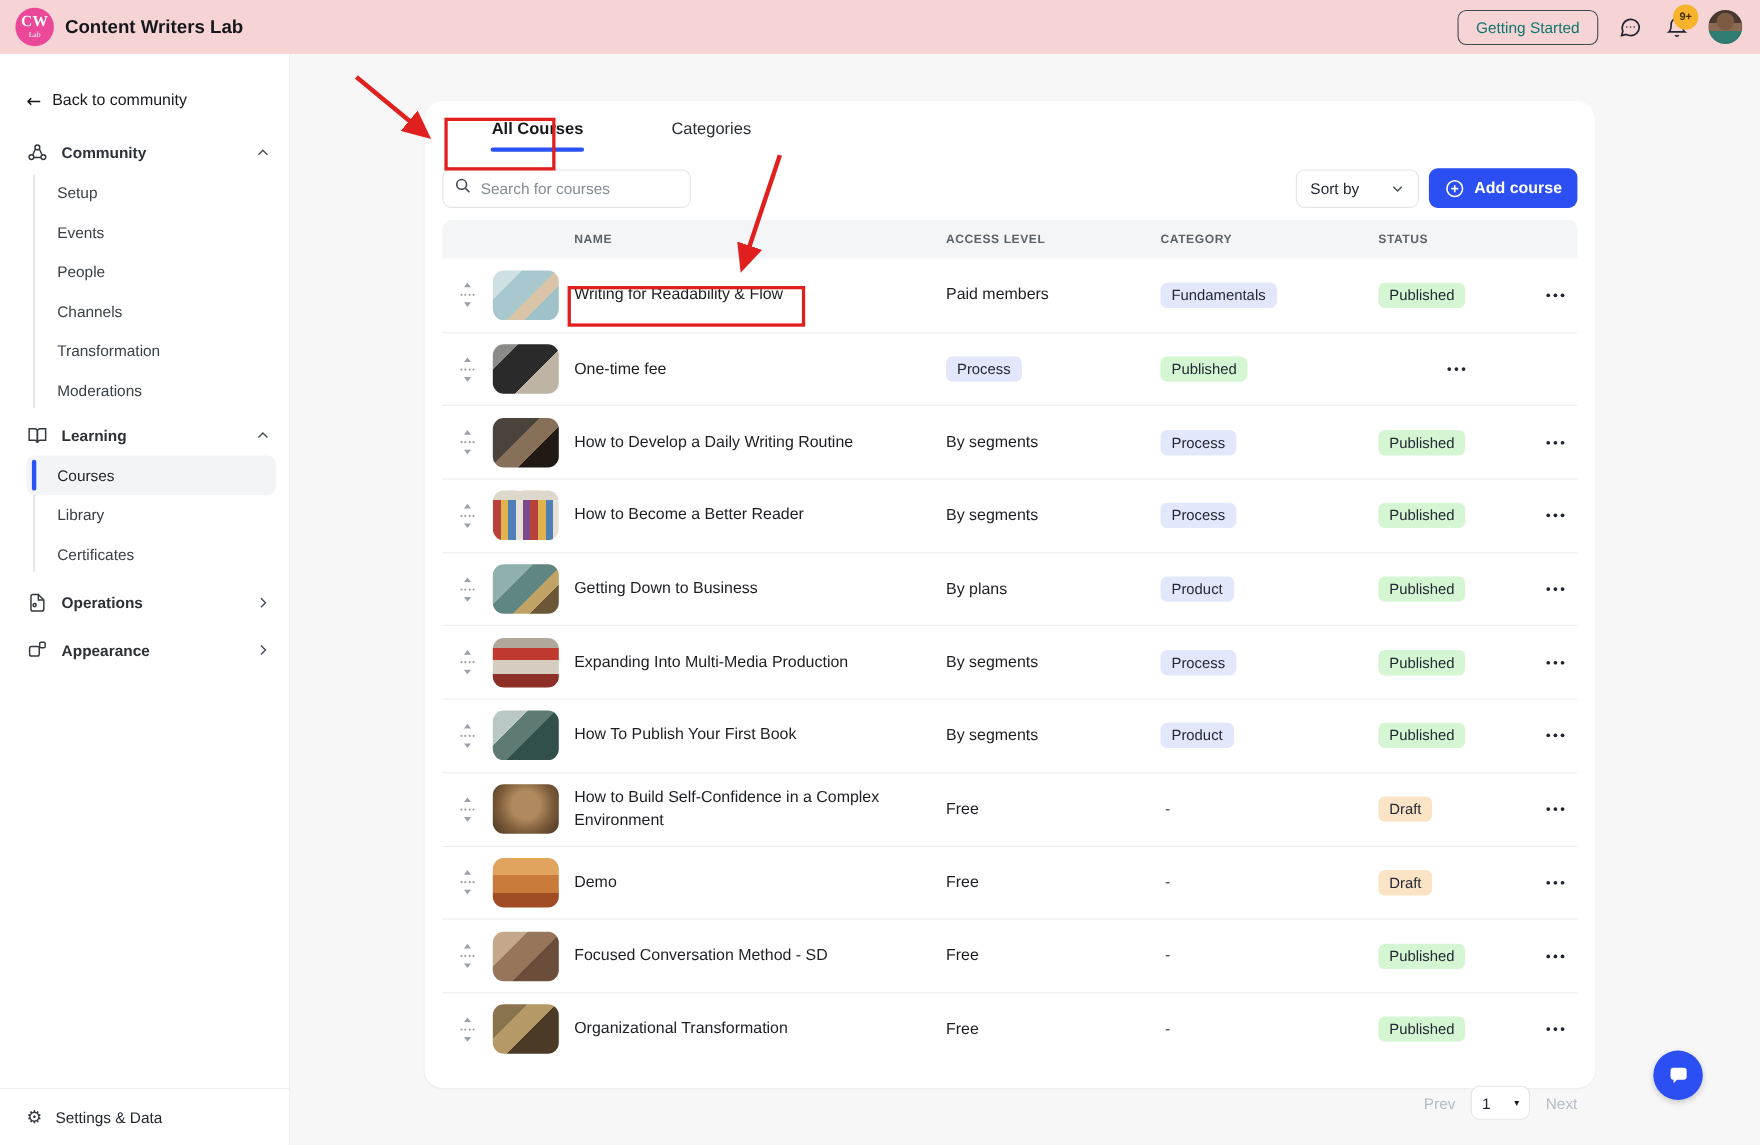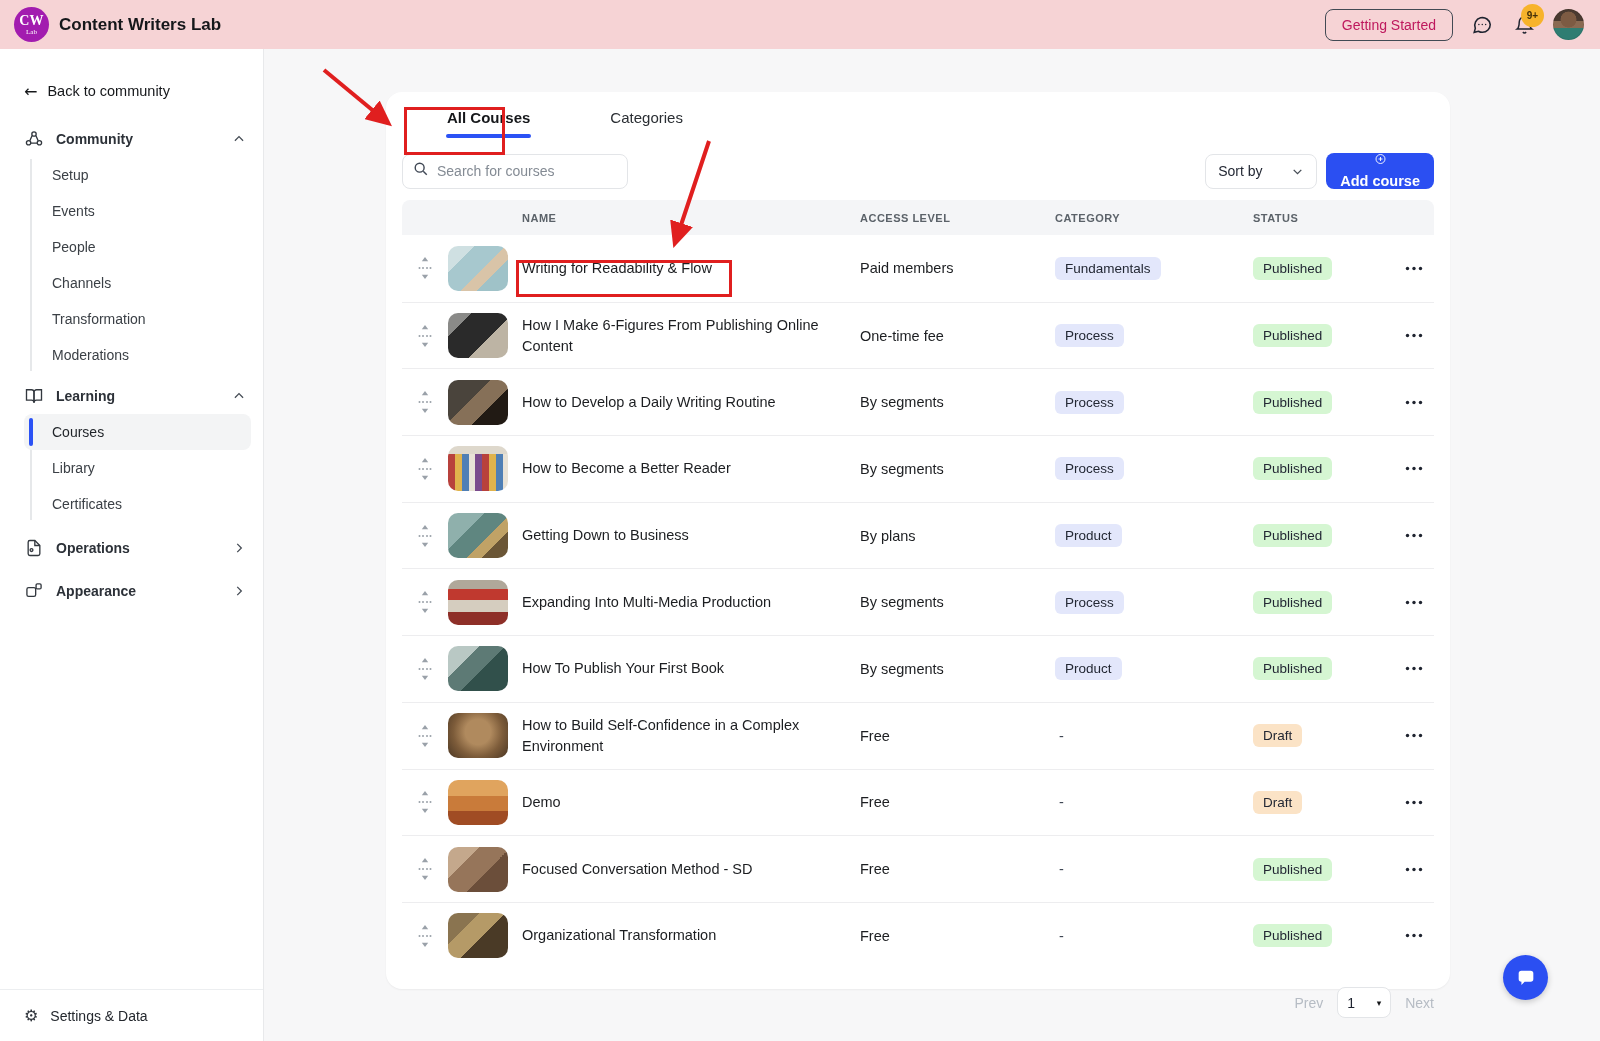--- a/index.html
+++ b/index.html
@@ -1,26 +1,26 @@
 <!DOCTYPE html>
 <html><head>
 <meta charset="utf-8">
 <style>
   * { margin:0; padding:0; box-sizing:border-box; }
   html,body { width:1600px; height:1041px; overflow:hidden; }
   body { font-family:"Liberation Sans", sans-serif; background:#f7f7f8; color:#1c1e21; position:relative; }
 
   
   .header { height:49px; background:#f6d3d5; display:flex; align-items:center; padding:0 16px 0 14px; position:relative; z-index:5; }
-  .logo { width:35px; height:35px; border-radius:50%; background:#a21caf; color:#fff; display:flex; flex-direction:column; align-items:center; justify-content:center; line-height:1; font-family:"Liberation Serif", serif; }
+  .logo { width:35px; height:35px; border-radius:50%; background:#ec4899; color:#fff; display:flex; flex-direction:column; align-items:center; justify-content:center; line-height:1; font-family:"Liberation Serif", serif; }
   .logo-cw { font-size:14px; font-weight:bold; letter-spacing:.3px; }
   .logo-lab { font-size:7px; margin-top:1px; }
   .app-title { font-size:17px; font-weight:bold; color:#15171a; margin-left:10px; }
   .header-right { margin-left:auto; display:flex; align-items:center; gap:18px; }
-  .gs-btn { font-family:inherit; font-size:14px; color:#be185d; background:transparent; border:1px solid #424a54; border-radius:8px; height:32px; padding:0 16px; cursor:pointer; }
+  .gs-btn { font-family:inherit; font-size:14px; color:#0f766e; background:transparent; border:1px solid #424a54; border-radius:8px; height:32px; padding:0 16px; cursor:pointer; }
   .hicon { width:22px; height:22px; display:inline-flex; align-items:center; justify-content:center; position:relative; cursor:pointer; }
   .bell-wrap { margin-left:2px; }
   .nbadge { position:absolute; top:-10px; left:8px; background:#f7b32b; color:#43300a; font-size:10px; font-weight:bold; border-radius:50%; width:23px; height:23px; display:flex; align-items:center; justify-content:center; }
   .avatar { width:31px; height:31px; border-radius:50%; cursor:pointer;
     background:
       radial-gradient(circle at 50% 34%, #7d5b43 0 30%, rgba(0,0,0,0) 32%),
       linear-gradient(180deg, #4a3a30 0 38%, #8a6a52 38% 62%, #2f7d72 62%);
     box-shadow: inset 0 0 0 1px rgba(0,0,0,.08);
   }
 
@@ -53,21 +53,21 @@
   .tabs-row { display:flex; gap:34px; padding:17px 16px 0 16px; }
   .tab { font-size:15px; color:#2a2e33; padding:0 1px 12px; cursor:pointer; position:relative;margin-left:44px; }
   .tab.active { color:#15171a; font-weight:bold; }
   .tab.active::after { content:""; position:absolute; left:0; right:0; bottom:0; height:4px; border-radius:3px; background:#2b52f5; }
   .toolbar { display:flex; align-items:center; margin:15px 16px 0 16px; }
   .search-box { width:226px; height:35px; border:1px solid #e3e5e8; border-radius:8px; display:flex; align-items:center; gap:8px; padding:0 10px; background:#fff; }
   .search-box input { border:none; outline:none; font-family:inherit; font-size:14px; color:#1f2430; width:170px; background:transparent; }
   .search-box input::placeholder { color:#848b94; }
   .toolbar-right { margin-left:auto; display:flex; align-items:center; gap:9px; }
   .sort-btn { height:35px; min-width:112px; border:1px solid #e3e5e8; border-radius:8px; background:#fff; display:flex; align-items:center; justify-content:space-between; padding:0 12px; font-size:14px; color:#1f2430; cursor:pointer; gap:14px; }
-  .add-btn { height:36px; border:none; border-radius:8px; background:#2b4ff2; color:#fff; font-family:inherit; font-size:14.5px; font-weight:bold; display:flex; align-items:center; gap:8px; padding:0 14px; cursor:pointer;flex-direction:column; }
+  .add-btn { height:36px; border:none; border-radius:8px; background:#2b4ff2; color:#fff; font-family:inherit; font-size:14.5px; font-weight:bold; display:flex; align-items:center; gap:8px; padding:0 14px; cursor:pointer; }
 
   
   .table { margin:11px 16px 0 16px; }
   .thead { display:grid; grid-template-columns:46px 74px 338px 195px 198px 141px 40px; align-items:center; height:35px; background:#f4f5f7; border-radius:8px 8px 0 0; }
   .thead span { font-size:11px; font-weight:bold; letter-spacing:.5px; color:#5b6269; }
   .trow { display:grid; grid-template-columns:46px 74px 338px 195px 198px 141px 40px; align-items:center; height:66.7px; border-top:1px solid #ededef; }
   .trow:first-child { border-top:none; }
   .handle { display:flex; align-items:center; justify-content:center; color:#9aa1a9; cursor:grab; }
   .thumb { width:60px; height:45px; border-radius:10px; display:block; }
   .cname { font-size:14.5px; color:#1c1e21; line-height:1.45; padding-right:30px; cursor:pointer; }
@@ -304,21 +304,20 @@
                 <svg width="14" height="24" viewBox="0 0 14 24" fill="#9aa1a9">
                   <path d="M7 1l3.2 4.2H3.8z"></path>
                   <circle cx="1.5" cy="12" r="1"></circle>
                   <circle cx="5" cy="12" r="1"></circle>
                   <circle cx="9" cy="12" r="1"></circle>
                   <circle cx="12.5" cy="12" r="1"></circle>
                   <path d="M7 23l3.2-4.2H3.8z"></path>
                 </svg>
               </span>
               <span class="thumb thumb-fountain-pen"></span>
-              <span class="cname">How I Make 6-Figures From Publishing Online Content</span>
               <span class="caccess">One-time fee</span>
               <span><span class="badge cat">Process</span></span>
               <span><span class="badge published">Published</span></span>
               <span class="cmenu">
                 <svg width="18" height="5" viewBox="0 0 18 5" fill="#1f2430">
                   <circle cx="2.5" cy="2.5" r="1.7"></circle>
                   <circle cx="9" cy="2.5" r="1.7"></circle>
                   <circle cx="15.5" cy="2.5" r="1.7"></circle>
                 </svg>
               </span>

